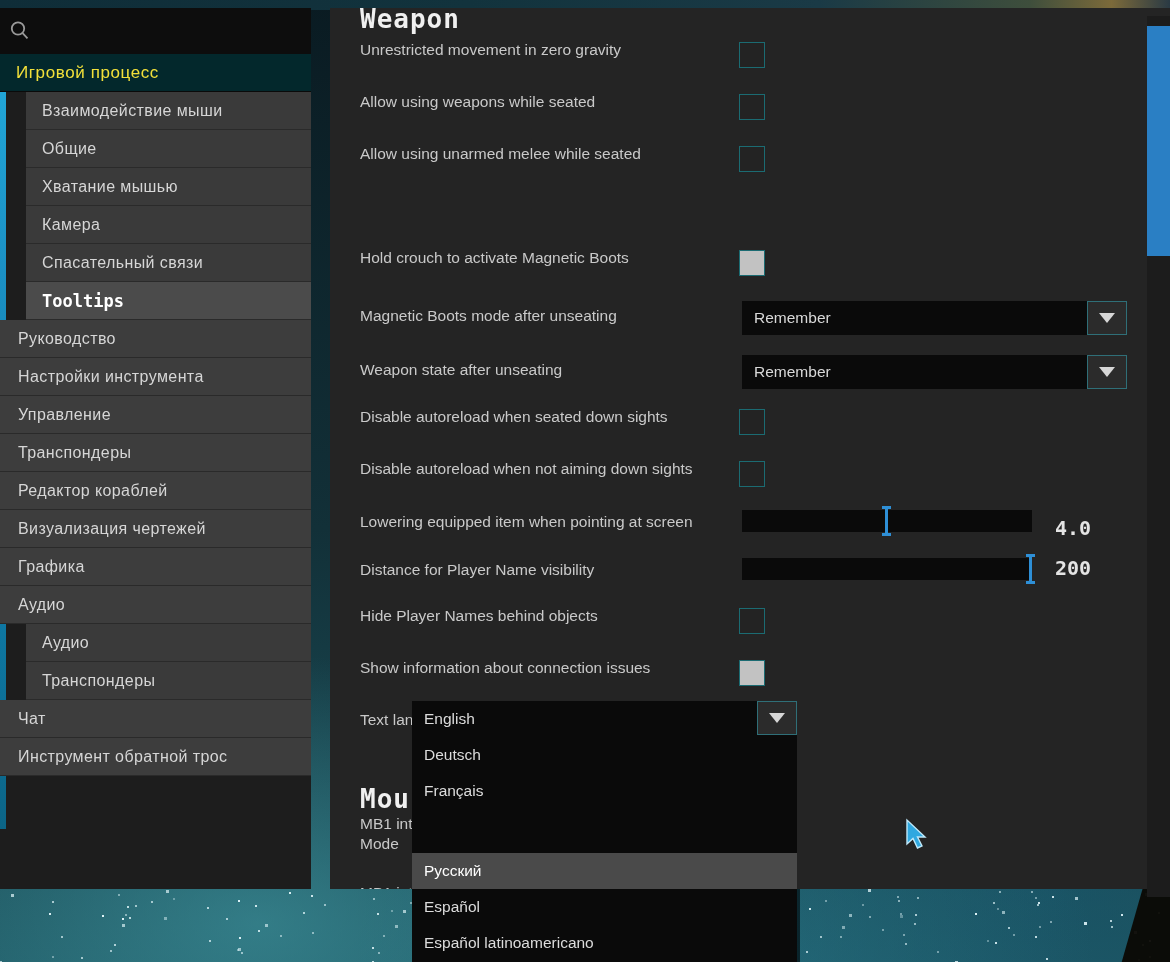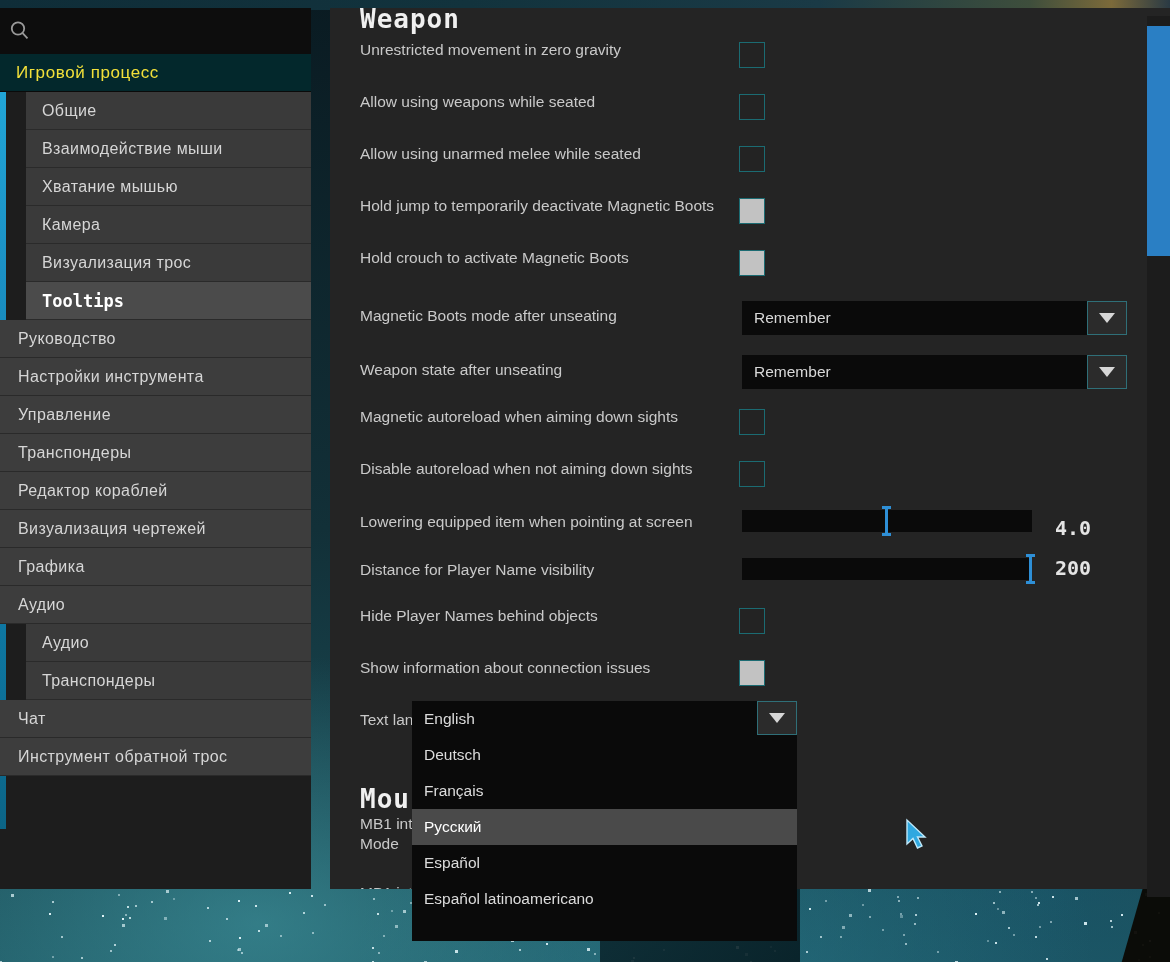--- a/index.html
+++ b/index.html
@@ -185,21 +185,21 @@
     width: 385px;
     background: #0a0a0a;
     z-index: 40;
     padding-bottom: 24px;
   }
   .opt {
     height: 36px; display: flex; align-items: center;
     padding-left: 12px;
     color: #dcdcdc; font-size: 15.5px;
   }
-  .opt.hl { background: #4a4a4a; color: #ffffff; }
+  .opt.hl { background: #4a4a4a; color: #ffffff; margin-top: 44px; }
   #lang-arrow {
     position: absolute; right: 0; top: 0;
     width: 40px; height: 34px;
     background: #2b2b2b; border: 1px solid #2f6f78;
     display: flex; align-items: center; justify-content: center;
     z-index: 41;
   }
   #lang-arrow b {
     width: 0; height: 0;
     border-left: 8px solid transparent;
@@ -406,33 +406,33 @@
         </svg>
       </span>
       <input id="search-input" type="text" placeholder="" style="">
     </div>
 
     <div class="nav-list" id="nav-list">
         <div class="nav-cat">
           <span>Игровой процесс</span>
         </div>
         <div class="nav-item sub">
+          <span>Взаимодействие мыши</span>
+        </div>
+        <div class="nav-item sub">
           <span>Общие</span>
         </div>
         <div class="nav-item sub">
-          <span>Взаимодействие мыши</span>
-        </div>
-        <div class="nav-item sub">
           <span>Хватание мышью</span>
         </div>
         <div class="nav-item sub">
           <span>Камера</span>
         </div>
         <div class="nav-item sub">
-          <span>Визуализация трос</span>
+          <span>Спасательный связи</span>
         </div>
         <div class="nav-item sub active">
           <span>Tooltips</span>
         </div>
         <div class="nav-item">
           <span>Руководство</span>
         </div>
         <div class="nav-item">
           <span>Настройки инструмента</span>
         </div>
@@ -482,24 +482,20 @@
     <div class="row" style="top:84px;height:30px">
       <div class="row-label">Allow using weapons while seated</div>
       <div class="checkbox" style="top:2px"></div>
     </div>
 
     <div class="row" style="top:136px;height:30px">
       <div class="row-label">Allow using unarmed melee while seated</div>
       <div class="checkbox" style="top:2px"></div>
     </div>
 
-    <div class="row" style="top:188px;height:30px">
-      <div class="row-label" style="width:380px">Hold jump to temporarily deactivate Magnetic Boots</div>
-      <div class="checkbox on" style="top:2px"></div>
-    </div>
 
     <div class="row" style="top:240px;height:30px">
       <div class="row-label">Hold crouch to activate Magnetic Boots</div>
       <div class="checkbox on" style="top:2px"></div>
     </div>
 
     <div class="row" style="top:292px;height:36px">
       <div class="row-label" style="top:6px">Magnetic Boots mode after unseating</div>
       <div class="select">
         <span>Remember</span>
@@ -513,21 +509,21 @@
       <div class="row-label" style="top:6px">Weapon state after unseating</div>
       <div class="select">
         <span>Remember</span>
         <span class="select-arrow">
             <b></b>
           </span>
       </div>
     </div>
 
     <div class="row" style="top:399px;height:30px">
-      <div class="row-label">Magnetic autoreload when aiming down sights</div>
+      <div class="row-label">Disable autoreload when seated down sights</div>
       <div class="checkbox" style="top:2px"></div>
     </div>
 
     <div class="row" style="top:451px;height:30px">
       <div class="row-label">Disable autoreload when not aiming down sights</div>
       <div class="checkbox" style="top:2px"></div>
     </div>
 
     <div class="row" style="top:500px;height:30px">
       <div class="row-label" style="top:4px">Lowering equipped item when pointing at screen</div>

